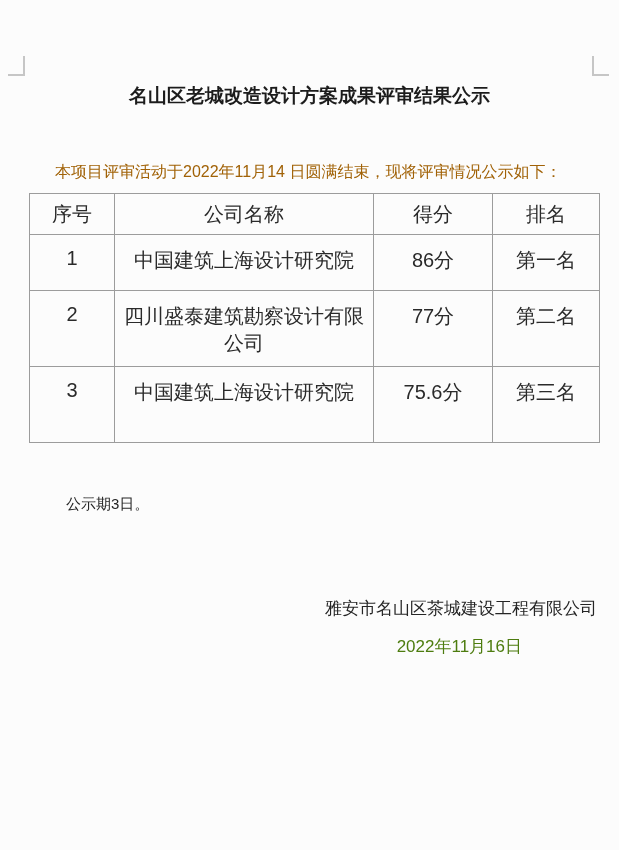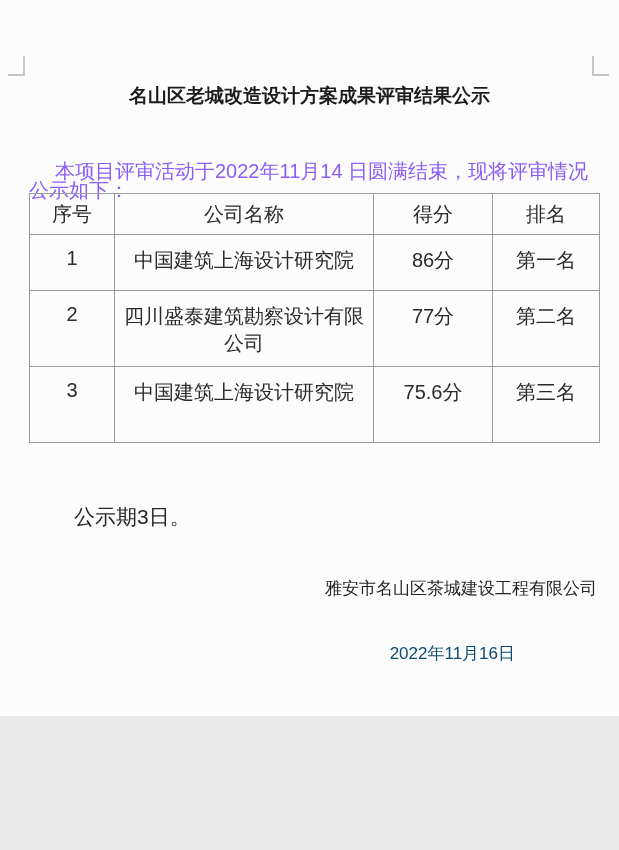--- a/index.html
+++ b/index.html
@@ -1,66 +1,66 @@
 <!DOCTYPE html>
 <html><head>
 <meta charset="utf-8">
 <style>
   html,body { margin:0; padding:0; background:#e9e9e9; }
   .page {
     position:relative;
-    width:619px; height:716px;
+    width:619px; height:850px;
     margin:0 auto;
     background:#fcfcfc;
     font-family:"Liberation Sans","DejaVu Sans",sans-serif;
     color:#2b2b2b;
     overflow:hidden;
   }
   
   .corner { position:absolute; width:15px; height:18px; top:56px; }
   .corner-tl { left:8px;  border-right:2px solid #c6c6c6; border-bottom:2px solid #c6c6c6; }
   .corner-tr { left:592px; border-left:2px solid #c6c6c6; border-bottom:2px solid #c6c6c6; }
 
   .title {
     position:absolute; top:83px; left:0; width:100%;
     margin:0; text-align:center;
     font-size:19px; font-weight:bold; color:#1c1c1c;
   }
   .intro {
     position:absolute; top:162px; left:29px; width:574px;
-    margin:0; font-size:20px; line-height:19px;
-    text-indent:26px; color:#8b5cf6;
+    margin:0; font-size:16px; line-height:19px;
+    text-indent:26px; color:#a16207;
   }
   table.results {
     position:absolute; top:193px; left:29px;
     width:570px; border-collapse:collapse; table-layout:fixed;
     font-size:20px; color:#2a2a2a;
   }
   table.results th, table.results td {
     border:1px solid #9c9c9c;
     text-align:center;
     font-weight:normal;
     padding:0;
   }
   table.results thead th { height:40px; vertical-align:middle; }
   table.results tbody td { vertical-align:top; padding-top:12px; }
   tr.row-1 td { height:43px; }  
   tr.row-2 td { height:63px; }  
   tr.row-3 td { height:63px; }
   .notice {
-    position:absolute; top:487px; left:58px; margin:16px;
-    font-size:21px; color:#252525;
+    position:absolute; top:487px; left:58px; margin:8px;
+    font-size:15px; color:#252525;
   }
   .signature {
-    position:absolute; top:577px; right:22px; margin:0;
+    position:absolute; top:597px; right:22px; margin:0;
     font-size:17px; color:#252525;
   }
   .sign-date {
-    position:absolute; top:634px; right:96px; margin:8px;
-    font-size:17px; color:#0c4a6e;
+    position:absolute; top:634px; right:96px; margin:1px;
+    font-size:17px; color:#4d7c0f;
   }
 </style>
 </head>
 <body>
 
 <div class="page">
 
   <div class="corner corner-tl"></div>
   <div class="corner corner-tr"></div>
 

